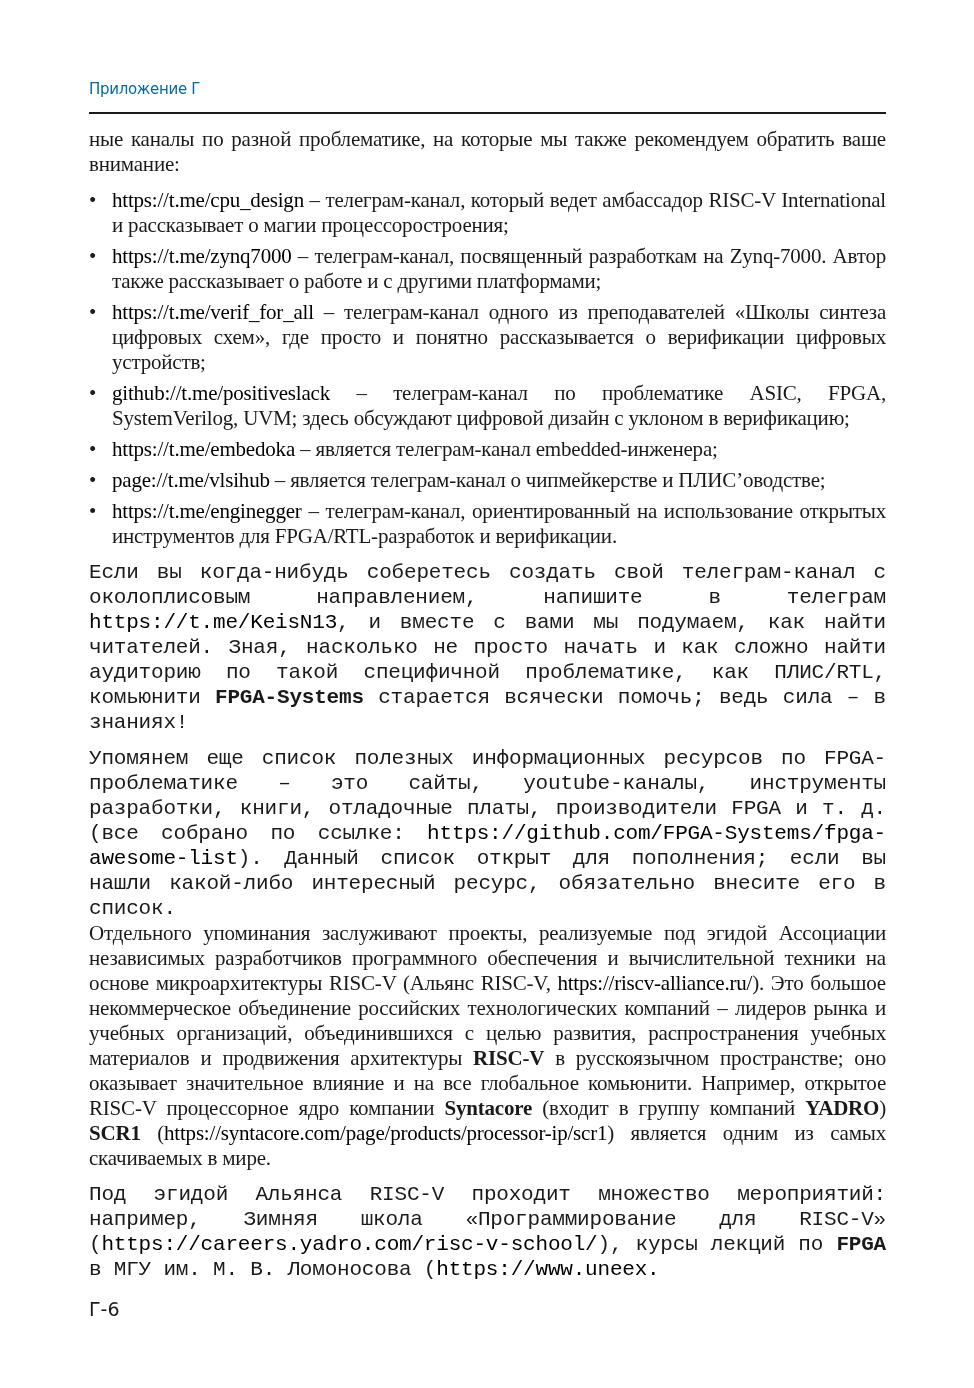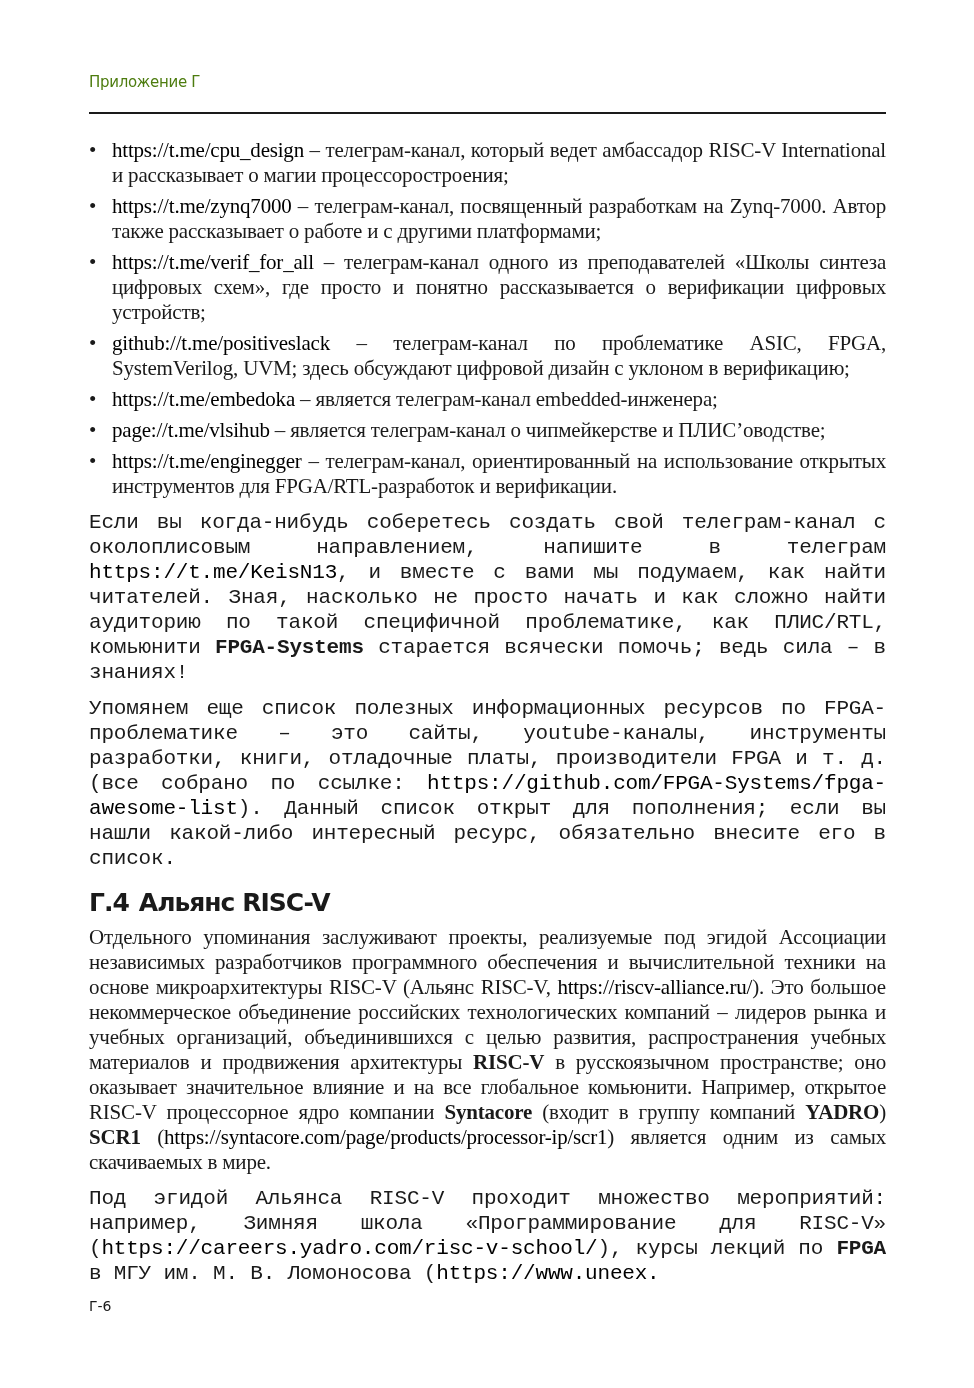--- a/index.html
+++ b/index.html
@@ -1,20 +1,20 @@
 <!DOCTYPE html>
 <html><head>
 <meta charset="utf-8">
 <style>
   html, body { margin: 0; padding: 0; background: #ffffff; }
   body { width: 974px; height: 1388px; position: relative; overflow: hidden; }
   .page { position: absolute; left: 89px; top: 0; width: 797px; }
   .running-head {
-    position: absolute; top: 73px; left: 0;
-    font-family: "DejaVu Sans", sans-serif; font-size: 15px; color: #4d7c0f;
+    position: absolute; top: 80px; left: 0;
+    font-family: "DejaVu Sans", sans-serif; font-size: 15px; color: #0369a1;
     letter-spacing: -0.3px;
   }
   .head-rule { position: absolute; top: 112px; left: 0; width: 797px; height: 2px; background: #1a1a1a; }
   .body {
     position: absolute; top: 127px; left: 0; width: 797px;
     font-family: "Liberation Serif", serif; font-size: 21px; line-height: 25px; color: #1a1a1a;
     text-align: justify; letter-spacing: -0.2px;
   }
   p { margin: 0; }
   a { color: #000000; text-decoration: none; }
@@ -23,47 +23,47 @@
   ul.channels li { position: relative; padding-left: 23px; margin-bottom: 6px; }
   ul.channels li .bullet { position: absolute; left: 0; top: 0; }
   .para-gap { margin-top: 11px; font-family: Liberation Mono, monospace; }
   h2.section {
     font-family: "DejaVu Sans", sans-serif; font-weight: bold; font-size: 25px;
     margin: 16px 0 6px 0; letter-spacing: -1px; line-height: 32px;
   }
   h2.section .num { margin-right: 10px; }
   .folio {
     position: absolute; top: 1298px; left: 0;
-    font-family: "DejaVu Sans", sans-serif; font-size: 14px; color: #1a1a1a;
+    font-family: "DejaVu Sans", sans-serif; font-size: 19px; color: #1a1a1a;
   }
 </style>
 </head>
 <body>
 
 <div class="page">
   <div class="running-head">Приложение Г</div>
   <div class="head-rule"></div>
 
   <div class="body">
+    <p>ные каналы по разной проблематике, на которые мы также рекомендуем обратить ваше внимание:</p>
 
     <ul class="channels">
       <li><span class="bullet">•</span><a>https://t.me/cpu_design</a><span> – телеграм-канал, который ведет амбассадор RISC-V International и рассказывает о магии процессоростроения;</span></li>
       <li><span class="bullet">•</span><a>https://t.me/zynq7000</a><span> – телеграм-канал, посвященный разработкам на Zynq-7000. Автор также рассказывает о работе и с другими платформами;</span></li>
       <li><span class="bullet">•</span><a>https://t.me/verif_for_all</a><span> – телеграм-канал одного из преподавателей «Школы синтеза цифровых схем», где просто и понятно рассказывается о верификации цифровых устройств;</span></li>
       <li><span class="bullet">•</span><a>github://t.me/positiveslack</a><span> – телеграм-канал по проблематике ASIC, FPGA, SystemVerilog, UVM; здесь обсуждают цифровой дизайн с уклоном в верификацию;</span></li>
       <li><span class="bullet">•</span><a>https://t.me/embedoka</a><span> – является телеграм-канал embedded-инженера;</span></li>
       <li><span class="bullet">•</span><a>page://t.me/vlsihub</a><span> – является телеграм-канал о чипмейкерстве и ПЛИС’оводстве;</span></li>
       <li><span class="bullet">•</span><a>https://t.me/enginegger</a><span> – телеграм-канал, ориентированный на использование открытых инструментов для FPGA/RTL-разработок и верификации.</span></li>
     </ul>
 
     <p class="para-gap"><span>Если вы когда-нибудь соберетесь создать свой телеграм-канал с околоплисовым направлением, напишите в телеграм </span><a>https://t.me/KeisN13</a><span>, и вместе с вами мы подумаем, как найти читателей. Зная, насколько не просто начать и как сложно найти аудиторию по такой специфичной проблематике, как ПЛИС/RTL, комьюнити </span><b>FPGA-Systems</b><span> старается всячески помочь; ведь сила – в знаниях!</span></p>
 
     <p class="para-gap"><span>Упомянем еще список полезных информационных ресурсов по FPGA-проблематике – это сайты, youtube-каналы, инструменты разработки, книги, отладочные платы, производители FPGA и т. д. (все собрано по ссылке: </span><a>https://github.com/FPGA-Systems/fpga-awesome-list</a><span>). Данный список открыт для пополнения; если вы нашли какой-либо интересный ресурс, обязательно внесите его в список.</span></p>
 
-    <h2 class="section"><span class="num">Г.4</span><span>Альянс RISC-V</span></h2>
 
     <p><span>Отдельного упоминания заслуживают проекты, реализуемые под эгидой Ассоциации независимых разработчиков программного обеспечения и вычислительной техники на основе микроархитектуры RISC-V (Альянс RISC-V, </span><a>https://riscv-alliance.ru/</a><span>). Это большое некоммерческое объединение российских технологических компаний – лидеров рынка и учебных организаций, объединившихся с целью развития, распространения учебных материалов и продвижения архитектуры </span><b>RISC-V</b><span> в русскоязычном пространстве; оно оказывает значительное влияние и на все глобальное комьюнити. Например, открытое RISC-V процессорное ядро компании </span><b>Syntacore</b><span> (входит в группу компаний </span><b>YADRO</b><span>) </span><b>SCR1</b><span> (</span><a>https://syntacore.com/page/products/processor-ip/scr1</a><span>) является одним из самых скачиваемых в мире.</span></p>
 
     <p class="para-gap"><span>Под эгидой Альянса RISC-V проходит множество мероприятий: например, Зимняя школа «Программирование для RISC-V» (</span><a>https://careers.yadro.com/risc-v-school/</a><span>), курсы лекций по </span><b>FPGA</b><span> в МГУ им. М. В. Ломоносова (</span><a>https://www.uneex.</a></p>
   </div>
 
   <div class="folio">Г-6</div>
 </div>
 
 </body></html>

